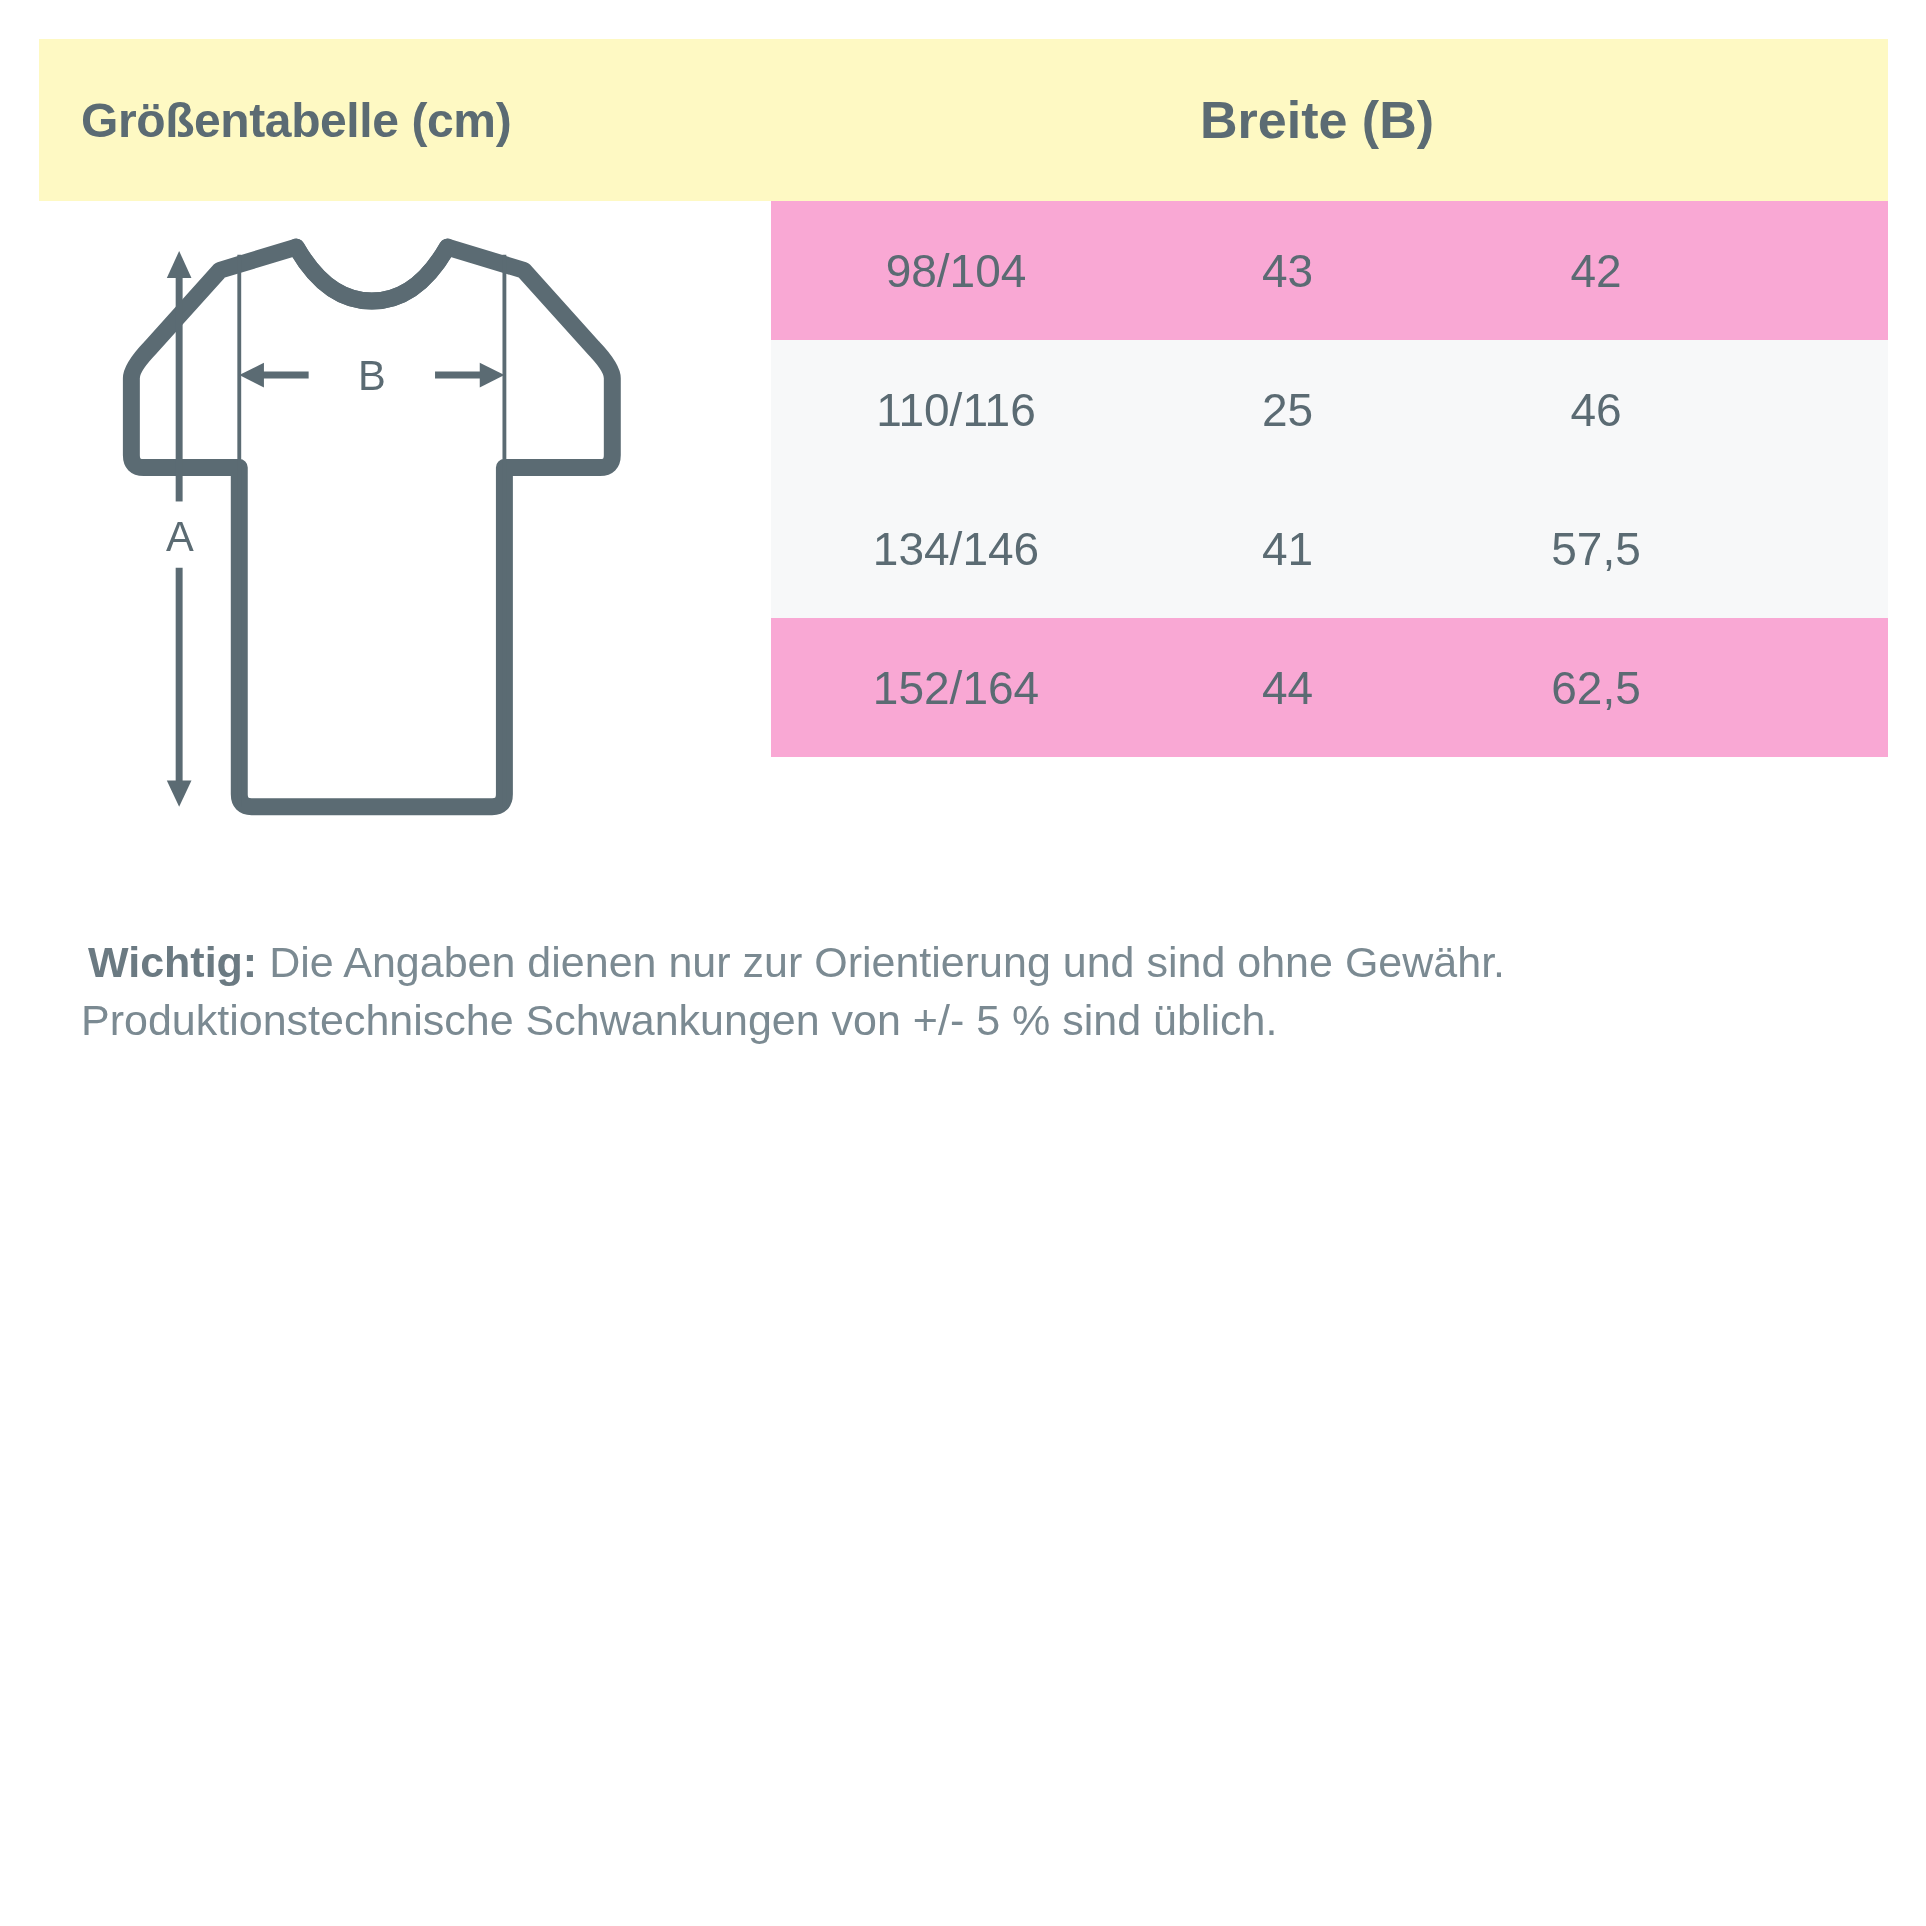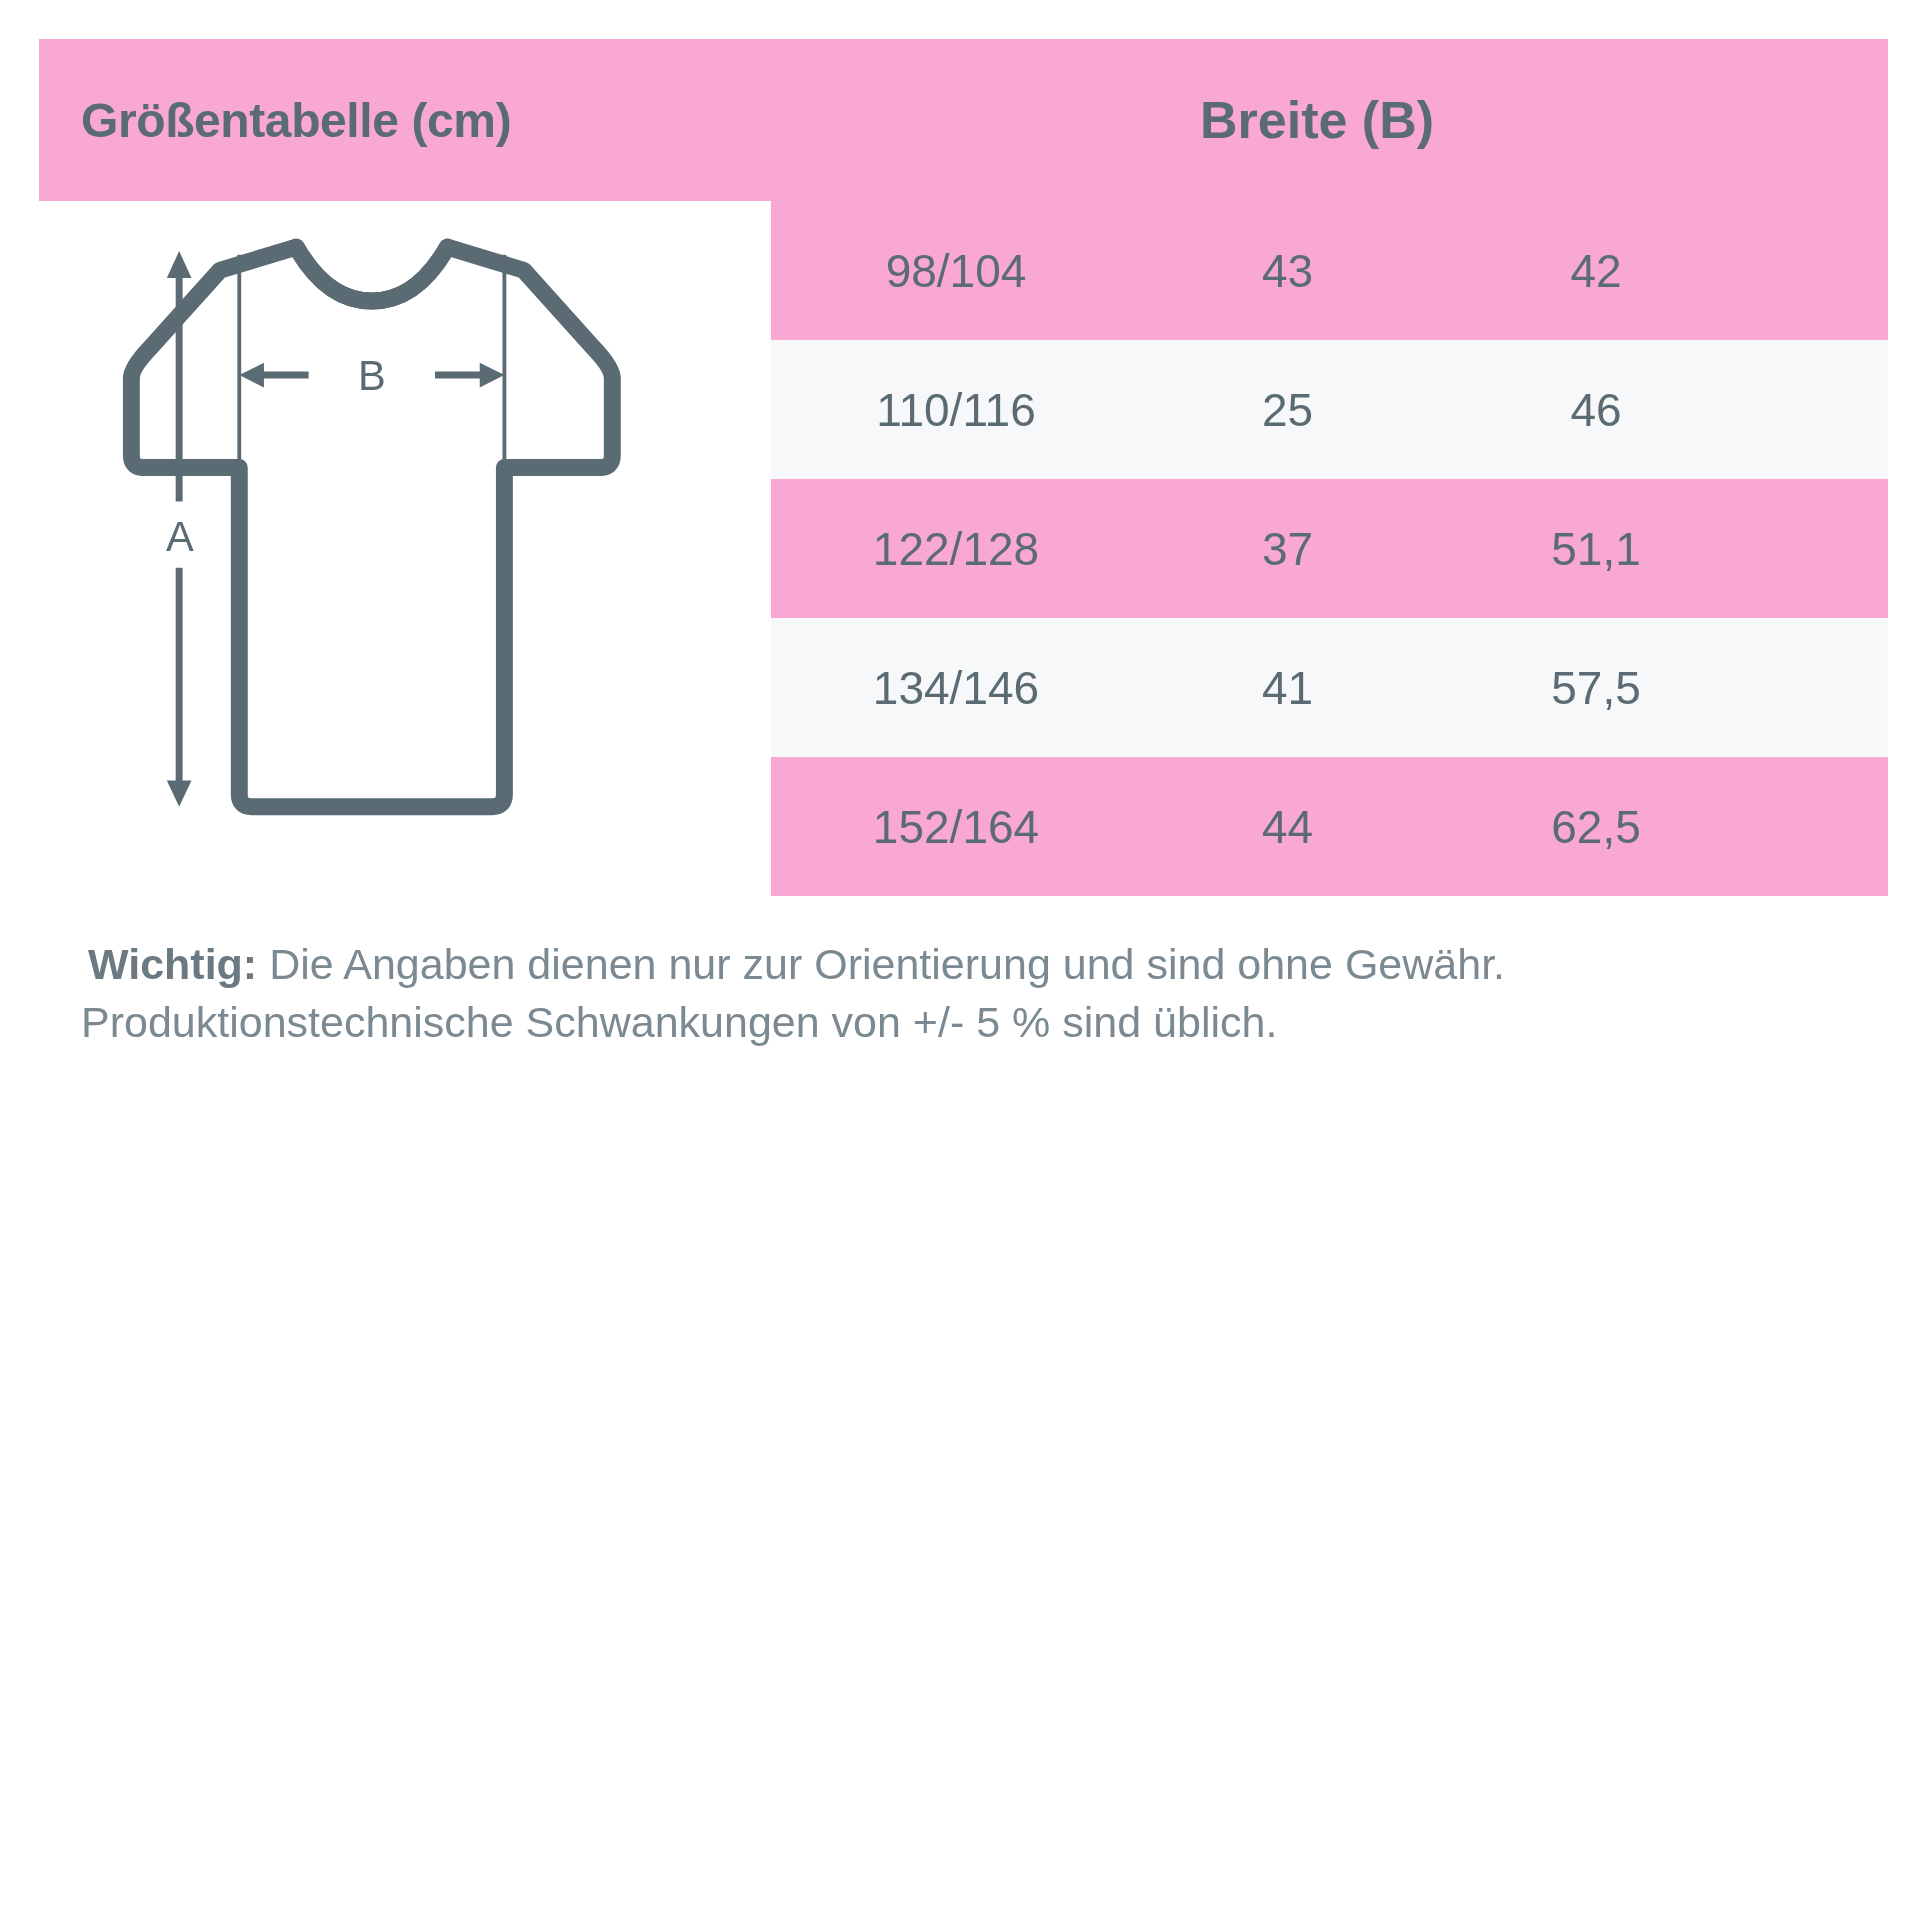--- a/index.html
+++ b/index.html
@@ -18,21 +18,21 @@
     position: absolute;
     left: 39px;
     top: 39px;
     width: 1849px;
   }
 
   
   .chart-header {
     display: flex;
     align-items: center;
-    background: #f9a8d4;
+    background: #fef9c3;
     height: 162px;
     box-sizing: border-box;
     padding: 0 0 0 0;
   }
   .chart-title {
     flex: 0 0 732px;
     padding-left: 42px;
     font-size: 48px;
     font-weight: bold;
     color: #5b6b73;
@@ -147,25 +147,20 @@
       <div class="row">
         <div class="cell size">98/104</div>
         <div class="cell width">43</div>
         <div class="cell height">42</div>
       </div>
       <div class="row alt">
         <div class="cell size">110/116</div>
         <div class="cell width">25</div>
         <div class="cell height">46</div>
       </div>
-      <div class="row">
-        <div class="cell size">122/128</div>
-        <div class="cell width">37</div>
-        <div class="cell height">51,1</div>
-      </div>
       <div class="row alt">
         <div class="cell size">134/146</div>
         <div class="cell width">41</div>
         <div class="cell height">57,5</div>
       </div>
       <div class="row">
         <div class="cell size">152/164</div>
         <div class="cell width">44</div>
         <div class="cell height">62,5</div>
       </div>

